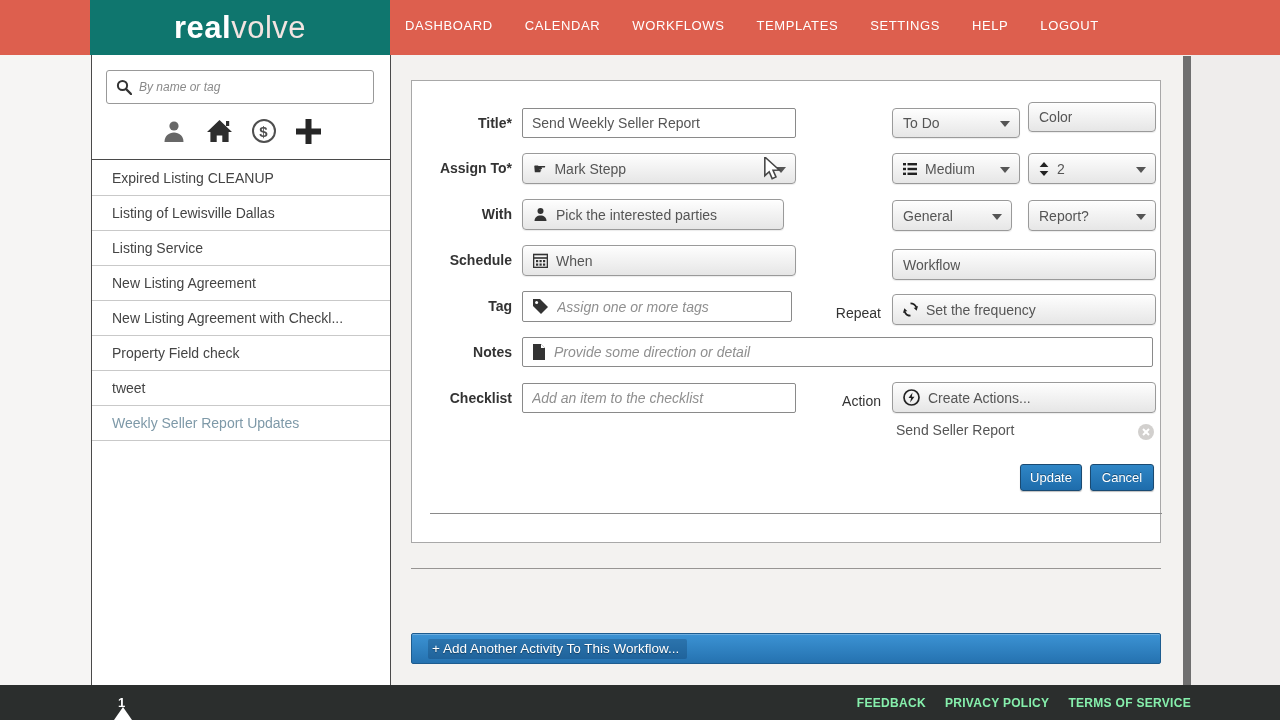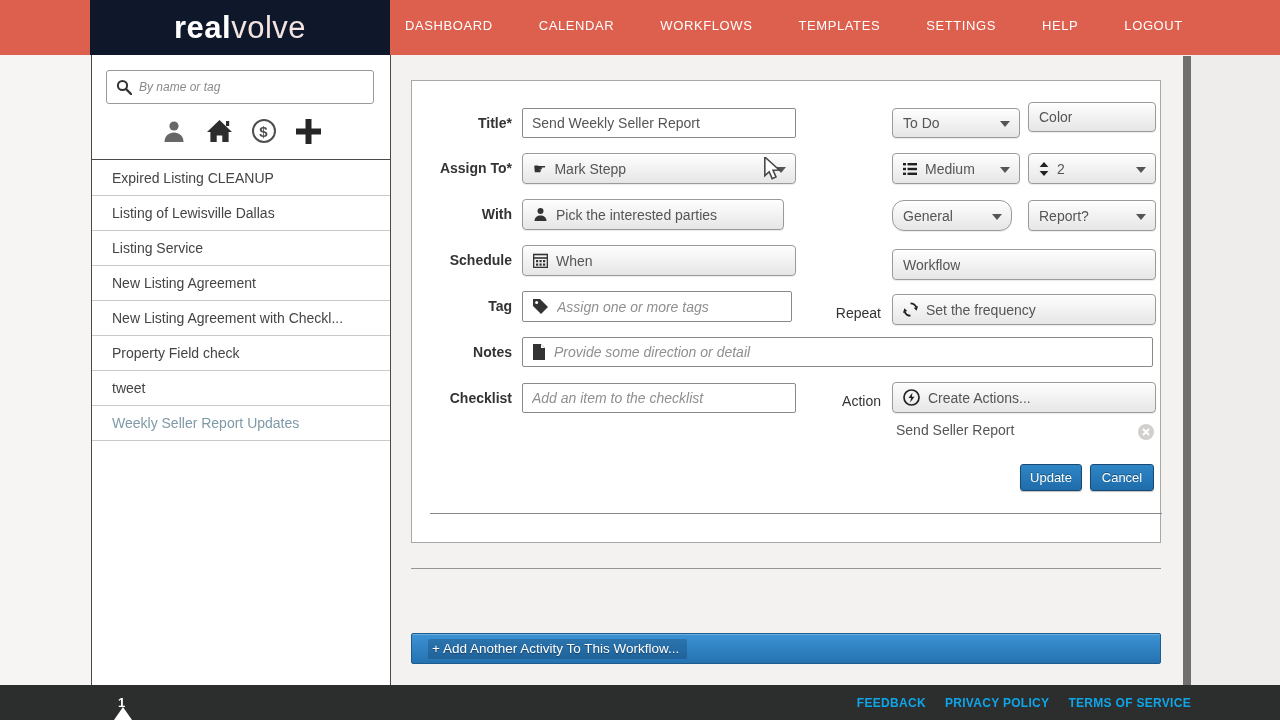--- a/index.html
+++ b/index.html
@@ -2,35 +2,35 @@
 <html><head>
 <meta charset="utf-8">
 <style>
   * { margin:0; padding:0; box-sizing:border-box; }
   html,body { width:1280px; height:720px; }
   body { font-family:"Liberation Sans", sans-serif; background:#efedec; overflow:hidden; }
   #app { position:relative; width:1280px; height:720px; background:#f3f2f0; }
 
   
   .header { position:absolute; top:0; left:0; width:1280px; height:55px; background:#dd5f4e; z-index:5; }
-  .logo-block { position:absolute; left:90px; top:0; width:300px; height:55px; background:#0f172a;
+  .logo-block { position:absolute; left:90px; top:0; width:300px; height:55px; background:#0f766e;
                 display:flex; align-items:center; justify-content:center; cursor:pointer; }
   .logo { font-size:31px; color:#ffffff; letter-spacing:0.5px; }
   .logo b { font-weight:bold; }
   .logo span.lt { font-weight:normal; color:#f3e4e1; }
-  .nav { position:absolute; left:405px; top:0; height:50px; display:flex; align-items:center; gap:46px; }
+  .nav { position:absolute; left:405px; top:0; height:50px; display:flex; align-items:center; gap:32px; }
   .nav-item { color:#ffffff; font-size:13px; letter-spacing:0.6px; cursor:pointer; white-space:nowrap; }
 
   
   .footer { position:absolute; left:0; top:685px; width:1280px; height:35px; background:#2b2e2d; z-index:6; }
   .page-num { position:absolute; left:118px; top:0; line-height:35px; color:#ffffff; font-weight:bold; font-size:13px; }
   .page-arrow { position:absolute; left:114px; bottom:0px; width:0; height:0;
                 border-left:9px solid transparent; border-right:9px solid transparent; border-bottom:13px solid #ffffff; }
   .footer-links { position:absolute; right:89px; top:0; height:35px; display:flex; align-items:center; gap:19px; }
-  .footer-link { color:#0ea5e9; font-weight:bold; font-size:12px; letter-spacing:0.3px; cursor:pointer; white-space:nowrap; }
+  .footer-link { color:#86efac; font-weight:bold; font-size:12px; letter-spacing:0.3px; cursor:pointer; white-space:nowrap; }
 
   
   .gutter { position:absolute; left:0; top:55px; width:92px; height:630px; background:#f6f5f4; border-right:1px solid #4a4a4a; }
   .sidebar { position:absolute; left:92px; top:55px; width:299px; height:630px; background:#ffffff; border-right:1px solid #4a4a4a; }
   .sb-head { position:absolute; left:0; top:0; width:100%; height:105px; border-bottom:1px solid #4a4a4a; }
   .search-box { position:absolute; left:14px; top:15px; width:268px; height:34px; background:#fff;
                 border:1px solid #999; border-radius:3px; display:flex; align-items:center; padding:0 9px; gap:7px; }
   .search-box input { border:none; outline:none; flex:1; font-size:12px; color:#444; font-family:"Liberation Sans",sans-serif; background:transparent; }
   .search-box input::placeholder { font-style:italic; color:#8a8a8a; }
   .sb-icons { position:absolute; left:0; top:62px; width:100%; display:flex; justify-content:center; align-items:center; gap:19px; }
@@ -249,21 +249,21 @@
         <span>
           <svg width="10" height="14" viewBox="0 0 10 14">
               <path d="M5 0l4.4 5H0.6z" fill="#222"></path>
               <path d="M5 14L0.6 9h8.8z" fill="#222"></path>
             </svg>
         </span>
         <span class="btn-label">2</span>
         <span class="caret"></span>
       </div>
 
-      <div class="gbtn has-caret" style="left:480px; top:119px; width:120px; height:31px;border-radius:12px;">
+      <div class="gbtn has-caret" style="left:480px; top:119px; width:120px; height:31px;">
         <span class="btn-label">General</span>
         <span class="caret"></span>
       </div>
       <div class="gbtn has-caret" style="left:616px; top:119px; width:128px; height:31px;">
         <span class="btn-label">Report?</span>
         <span class="caret"></span>
       </div>
 
       <div class="gbtn" style="left:480px; top:168px; width:264px; height:31px;">
         <span class="btn-label">Workflow</span>

